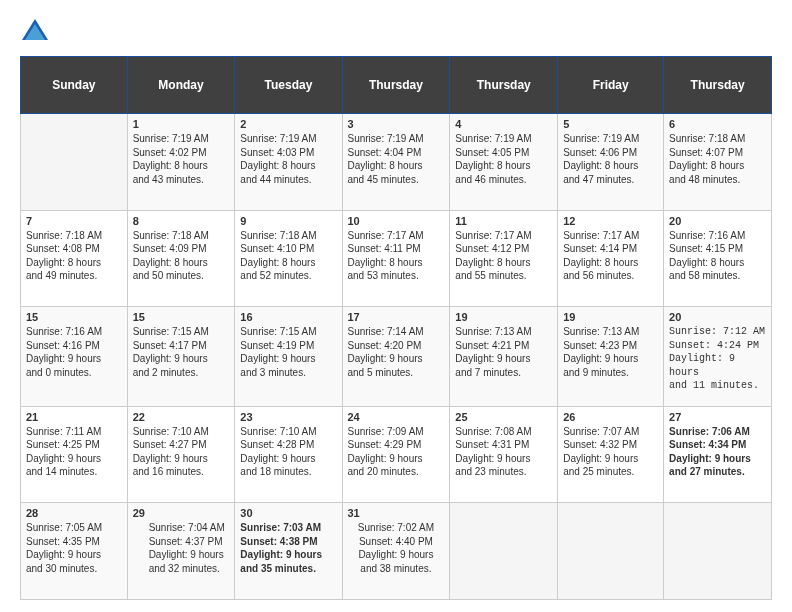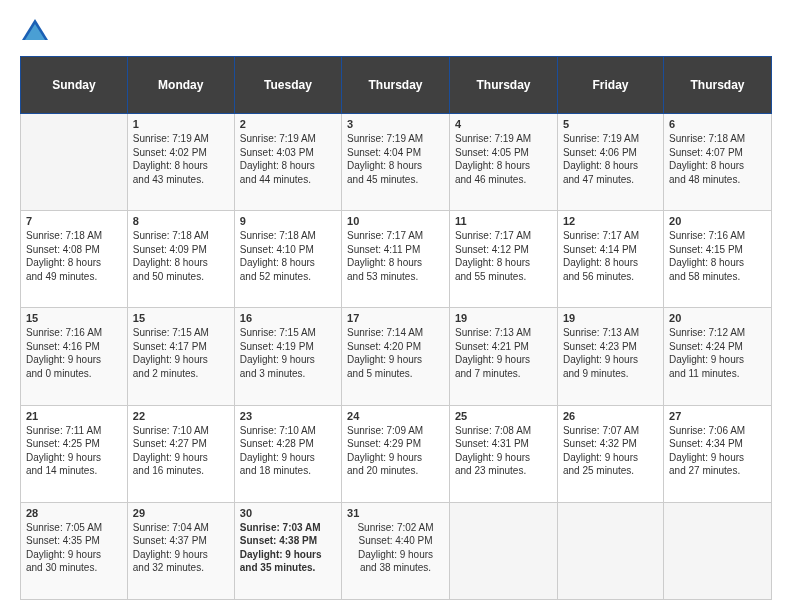--- a/index.html
+++ b/index.html
@@ -273,21 +273,21 @@
           </td>
           <td>
             <span class="day-num">19</span>
             <div class="day-info" style="white-space: pre-line;">Sunrise: 7:13 AM
 Sunset: 4:23 PM
 Daylight: 9 hours
 and 9 minutes.</div>
           </td>
           <td>
             <span class="day-num">20</span>
-            <div class="day-info" style="white-space: pre-line;">Sunrise: 7:12 AM
+            <div class="day-info" style="white-space: pre-line; font-family: Liberation Mono, monospace;">Sunrise: 7:12 AM
 Sunset: 4:24 PM
 Daylight: 9 hours
 and 11 minutes.</div>
           </td>
         </tr>
         <tr>
           <td>
             <span class="day-num">21</span>
             <div class="day-info" style="white-space: pre-line;">Sunrise: 7:11 AM
 Sunset: 4:25 PM
@@ -324,37 +324,37 @@
           </td>
           <td>
             <span class="day-num">26</span>
             <div class="day-info" style="white-space: pre-line;">Sunrise: 7:07 AM
 Sunset: 4:32 PM
 Daylight: 9 hours
 and 25 minutes.</div>
           </td>
           <td>
             <span class="day-num">27</span>
-            <div class="day-info" style="white-space: pre-line;">Sunrise: 7:06 AM
+            <div class="day-info" style="white-space: pre-line; font-weight: bold;">Sunrise: 7:06 AM
 Sunset: 4:34 PM
 Daylight: 9 hours
 and 27 minutes.</div>
           </td>
         </tr>
         <tr>
           <td>
             <span class="day-num">28</span>
             <div class="day-info" style="white-space: pre-line;">Sunrise: 7:05 AM
 Sunset: 4:35 PM
 Daylight: 9 hours
 and 30 minutes.</div>
           </td>
           <td>
             <span class="day-num">29</span>
-            <div class="day-info" style="white-space: pre-line;">Sunrise: 7:04 AM
+            <div class="day-info" style="white-space: pre-line; margin-left: 16px;">Sunrise: 7:04 AM
 Sunset: 4:37 PM
 Daylight: 9 hours
 and 32 minutes.</div>
           </td>
           <td>
             <span class="day-num">30</span>
             <div class="day-info" style="white-space: pre-line; font-weight: bold;">Sunrise: 7:03 AM
 Sunset: 4:38 PM
 Daylight: 9 hours
 and 35 minutes.</div>

